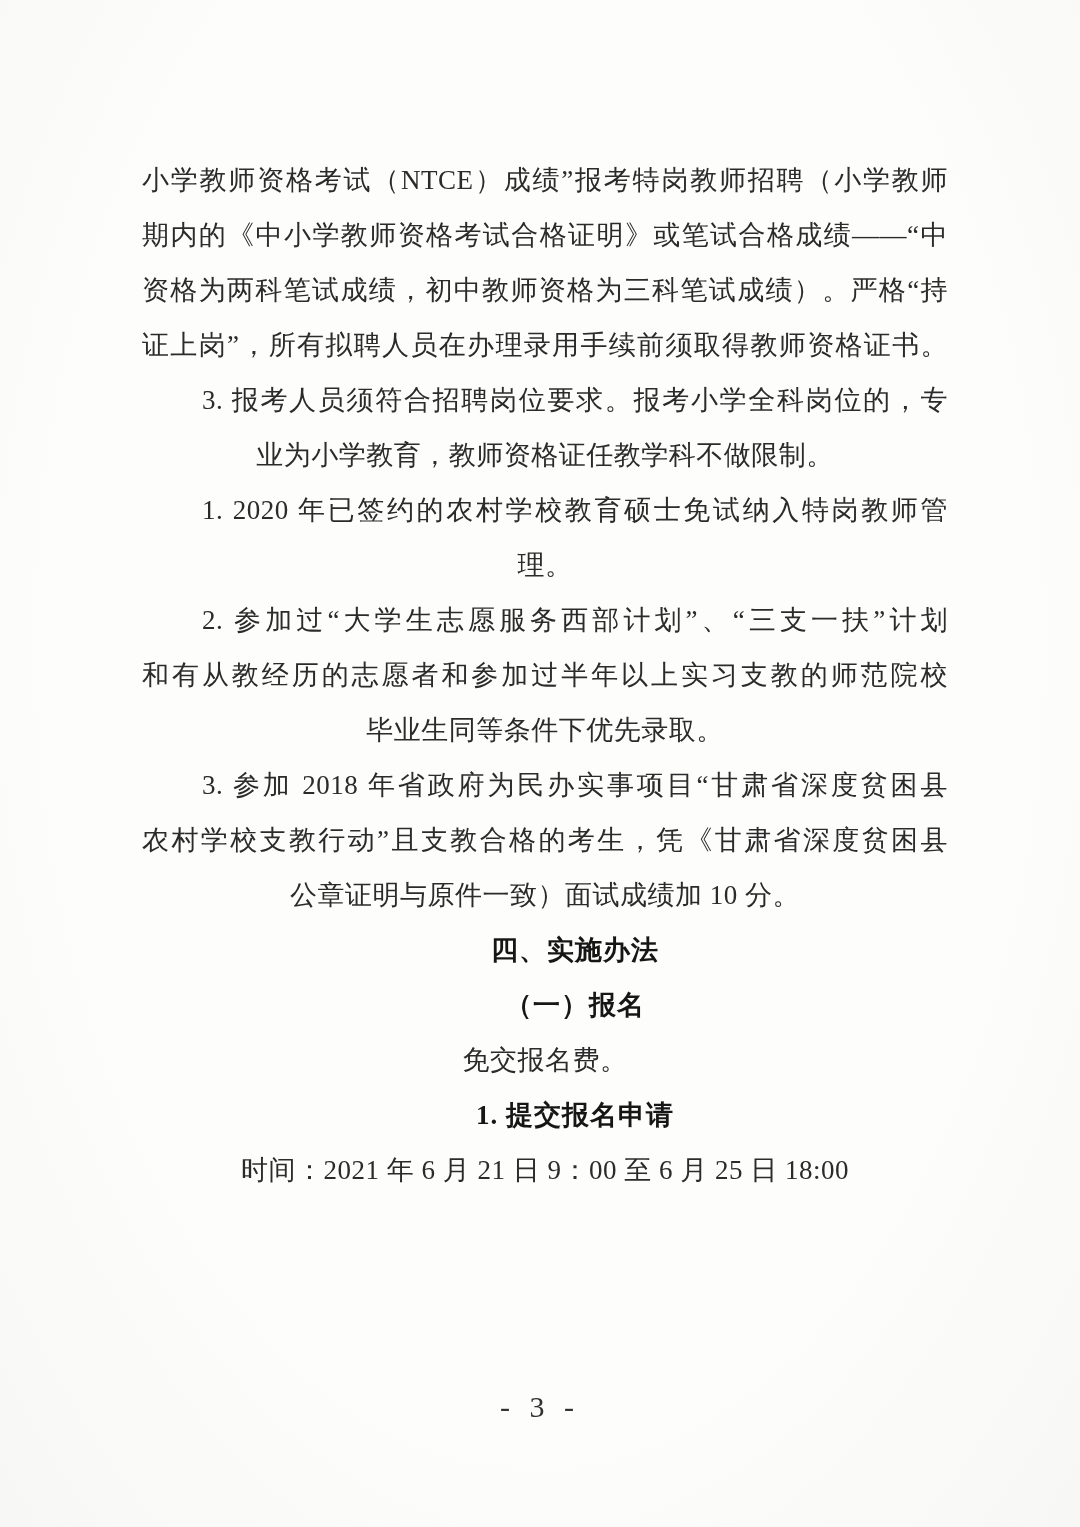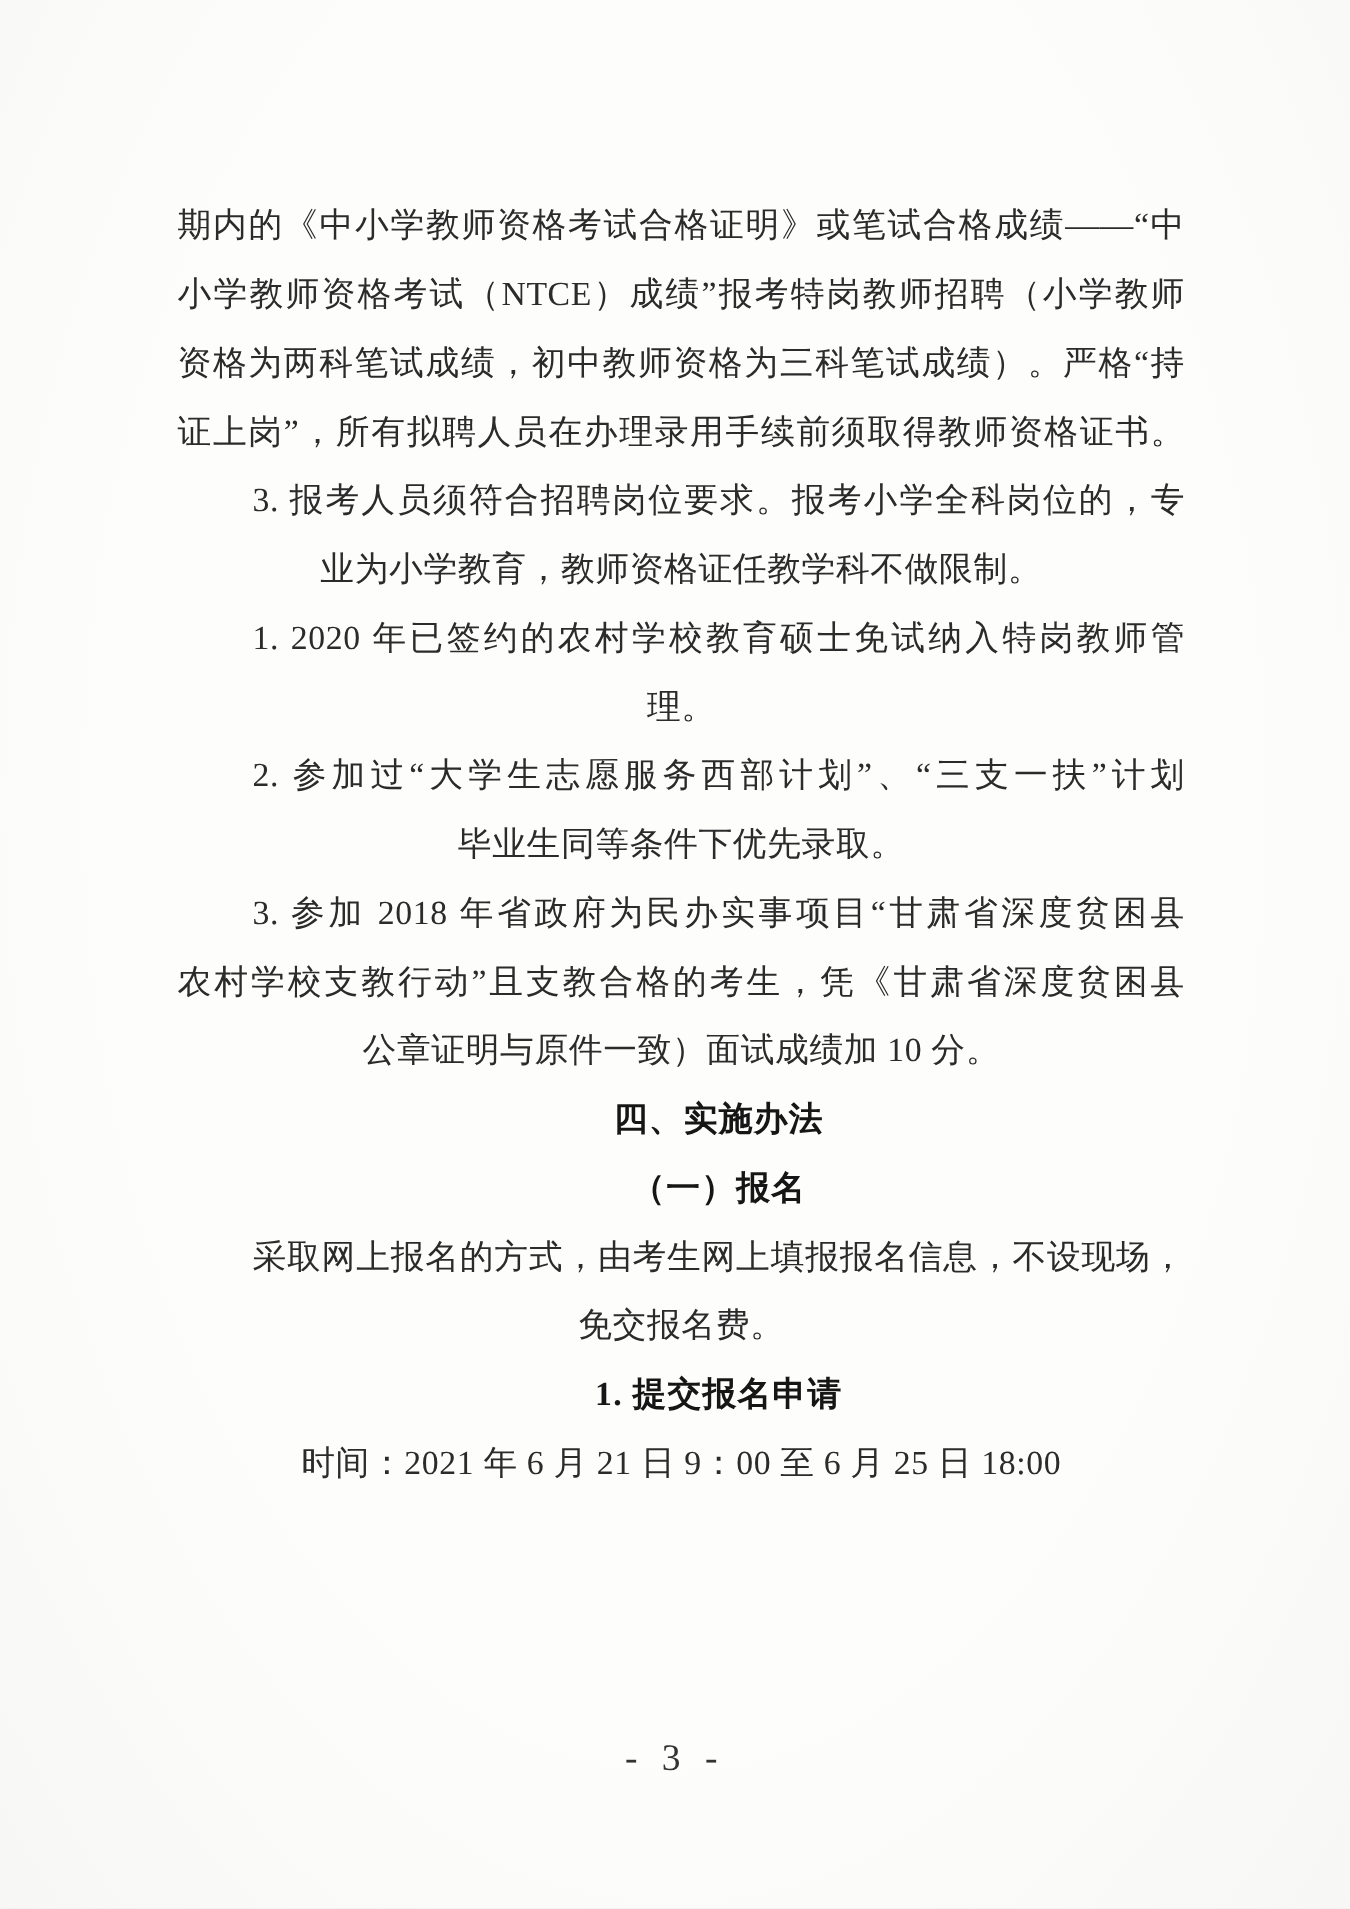--- a/index.html
+++ b/index.html
@@ -57,35 +57,35 @@
     font-size: 30px;
     letter-spacing: 6px;
     color: #333333;
   }
 </style>
 </head>
 <body>
 
 <div class="page">
   <div class="content">
+    <div class="line j">小学教师资格考试（NTCE）成绩”报考特岗教师招聘（小学教师</div>
     <div class="line j">期内的《中小学教师资格考试合格证明》或笔试合格成绩——“中</div>
-    <div class="line j">小学教师资格考试（NTCE）成绩”报考特岗教师招聘（小学教师</div>
     <div class="line j">资格为两科笔试成绩，初中教师资格为三科笔试成绩）。严格“持</div>
     <div class="line j">证上岗”，所有拟聘人员在办理录用手续前须取得教师资格证书。</div>
     <div class="line j i">3. 报考人员须符合招聘岗位要求。报考小学全科岗位的，专</div>
     <div class="line">业为小学教育，教师资格证任教学科不做限制。</div>
     <div class="line j i">1. 2020 年已签约的农村学校教育硕士免试纳入特岗教师管</div>
     <div class="line">理。</div>
     <div class="line j i">2. 参加过“大学生志愿服务西部计划”、“三支一扶”计划</div>
+    <div class="line j">和有从教经历的志愿者和参加过半年以上实习支教的师范院校</div>
     <div class="line">毕业生同等条件下优先录取。</div>
     <div class="line j i">3. 参加 2018 年省政府为民办实事项目“甘肃省深度贫困县</div>
     <div class="line j">农村学校支教行动”且支教合格的考生，凭《甘肃省深度贫困县</div>
     <div class="line">公章证明与原件一致）面试成绩加 10 分。</div>
     <div class="line i h">四、实施办法</div>
     <div class="line i h">（一）报名</div>
-    <div class="line j i">采取网上报名的方式，由考生网上填报报名信息，不设现场，</div>
     <div class="line">免交报名费。</div>
     <div class="line i h">1. 提交报名申请</div>
     <div class="line">时间：2021 年 6 月 21 日 9：00 至 6 月 25 日 18:00</div>
   </div>
 
   <div class="footer">- 3 -</div>
 </div>
 
 </body></html>

